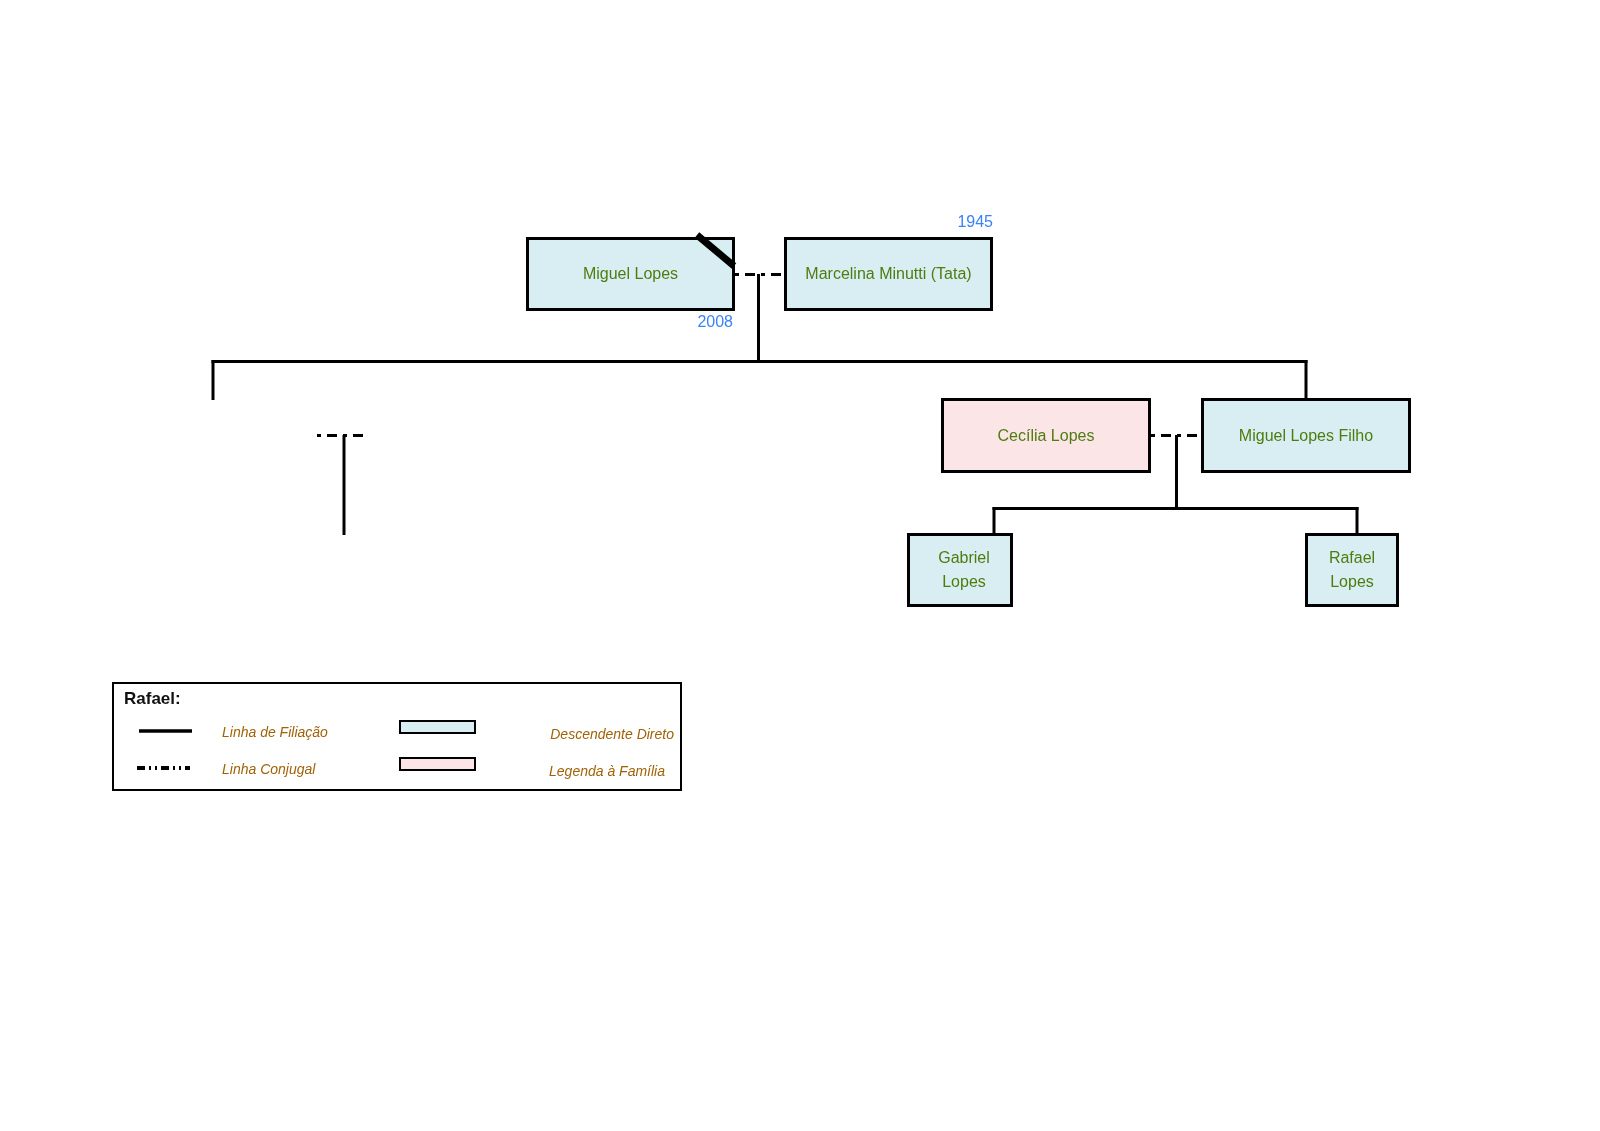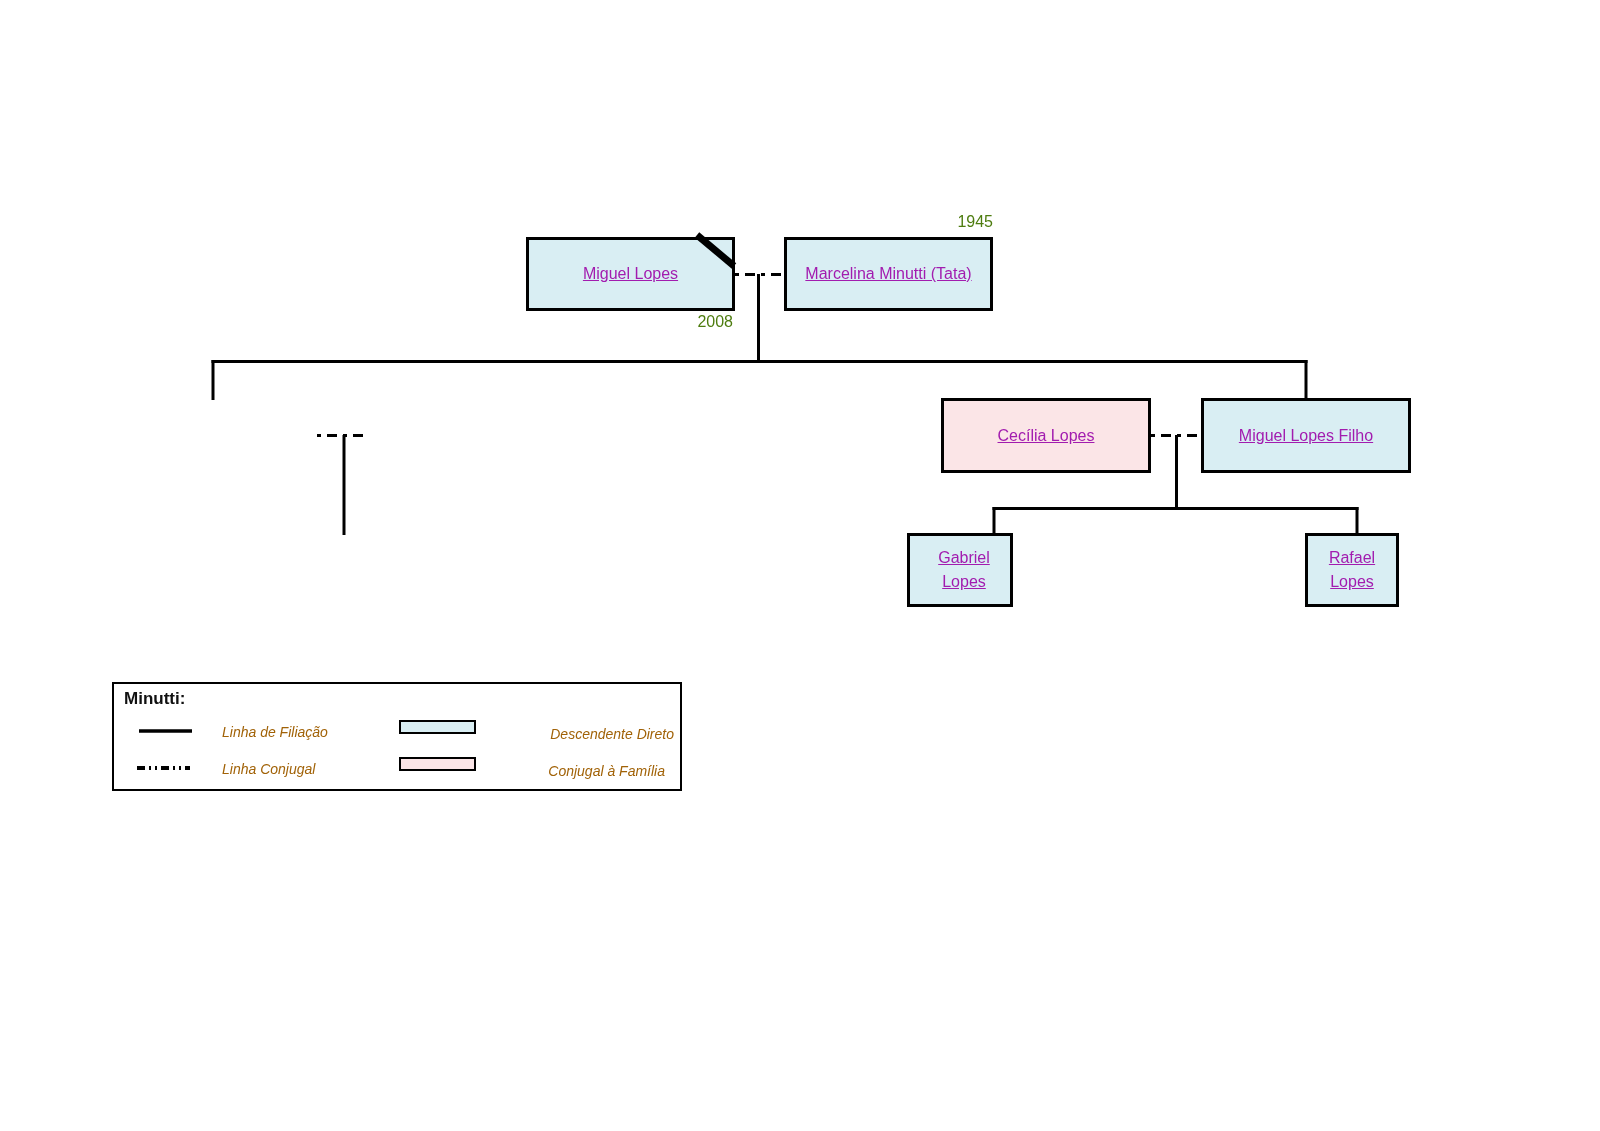--- a/index.html
+++ b/index.html
@@ -41,30 +41,29 @@
     align-items: center;
     justify-content: center;
     text-align: center;
   }
   .person.descendant { background: var(--descendant-fill); }
   .person.aggregate  { background: var(--aggregate-fill); }
   .person-label {
     font-size: 16px;
     line-height: 24px;
     white-space: pre-line;
-    color: #a21caf;
-    text-decoration: underline;
+    color: #4d7c0f;
   }
 
   .year-label {
     position: absolute;
     z-index: 2;
     width: 70px;
     font-size: 16px;
-    color: #4d7c0f;
+    color: #3b82f6;
     text-align: right;
   }
 
   .legend {
     position: absolute;
     z-index: 2;
     left: 112px; top: 682px;
     width: 570px; height: 109px;
     border: 2px solid var(--line-color);
     background: var(--background);
@@ -153,32 +152,32 @@
   </div>
 
   <div class="year-label" style="left:923px; top:213px;">1945</div>
   <div class="year-label" style="left:663px; top:313px;">2008</div>
 
   <svg id="overlay-layer" class="layer">
     <line class="slash" x1="697" y1="235" x2="734" y2="266"></line>
   </svg>
 
   <div class="legend">
-    <div class="legend-title">Minutti:</div>
+    <div class="legend-title">Rafael:</div>
 
     <svg class="legend-line-swatch" style="left:25px; top:43px;" width="56" height="8">
       <line x1="0" y1="4" x2="53" y2="4" stroke-width="3.5"></line>
     </svg>
     <div class="legend-label" style="left:108px; top:48px;">Linha de Filiação</div>
 
     <div class="legend-box-swatch descendant" style="left:285px; top:36px;"></div>
     <div class="legend-label" style="right:6px; top:50px;">Descendente Direto</div>
 
     <svg class="legend-line-swatch" style="left:23px; top:80px;" width="56" height="8">
       <line x1="0" y1="4" x2="53" y2="4" stroke-width="4" stroke-dasharray="8 4 2 4 2 4"></line>
     </svg>
     <div class="legend-label" style="left:108px; top:85px;">Linha Conjugal</div>
 
     <div class="legend-box-swatch aggregate" style="left:285px; top:73px;"></div>
-    <div class="legend-label" style="right:15px; top:87px;">Conjugal à Família</div>
+    <div class="legend-label" style="right:15px; top:87px;">Legenda à Família</div>
   </div>
 
 </div>
 
 </body></html>

